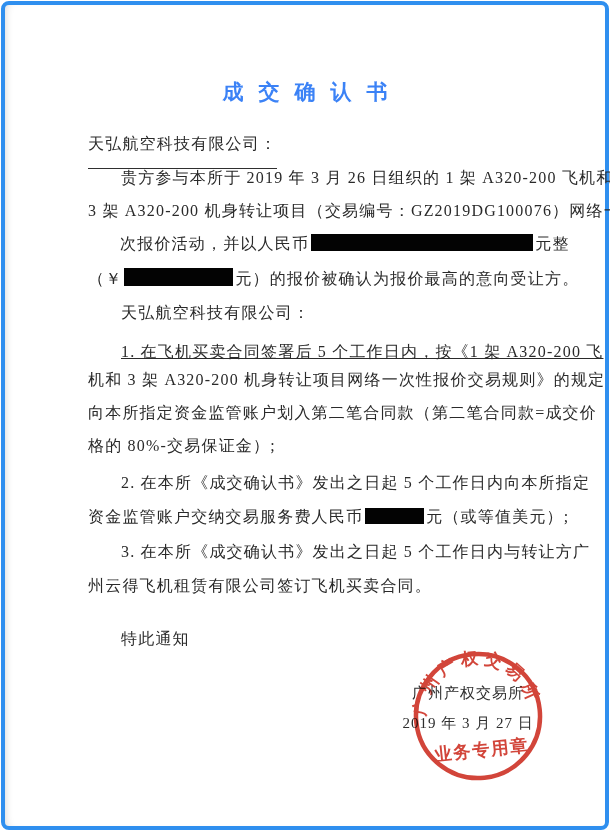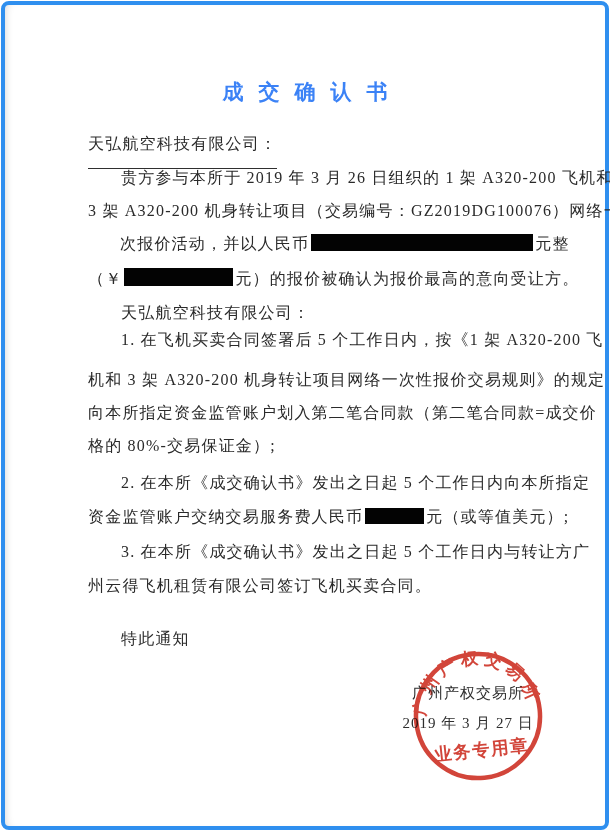--- a/index.html
+++ b/index.html
@@ -63,21 +63,21 @@
 <div class="line" style="top:234px;margin-left:32px;">
   <span>次报价活动，并以人民币</span><span class="redact r1"></span><span>元整</span>
 </div>
 
 <div class="line" style="top:268px;">
   <span>（￥</span><span class="redact r2"></span><span>元）的报价被确认为报价最高的意向受让方。</span>
 </div>
 
 <div class="line indent" style="top:303px;">天弘航空科技有限公司：</div>
 
-<div class="line indent" style="top:330px;">1. 在飞机买卖合同签署后 5 个工作日内，按《1 架 A320-200 飞</div>
+<div class="line indent" style="top:342px;text-decoration:underline;">1. 在飞机买卖合同签署后 5 个工作日内，按《1 架 A320-200 飞</div>
 <div class="line" style="top:370px;">机和 3 架 A320-200 机身转让项目网络一次性报价交易规则》的规定</div>
 <div class="line" style="top:403px;">向本所指定资金监管账户划入第二笔合同款（第二笔合同款=成交价</div>
 <div class="line" style="top:436px;">格的 80%-交易保证金）;</div>
 
 <div class="line indent" style="top:473px;">2. 在本所《成交确认书》发出之日起 5 个工作日内向本所指定</div>
 <div class="line" style="top:507px;">
   <span>资金监管账户交纳交易服务费人民币</span><span class="redact r3"></span><span>元（或等值美元）;</span>
 </div>
 
 <div class="line indent" style="top:542px;">3. 在本所《成交确认书》发出之日起 5 个工作日内与转让方广</div>

